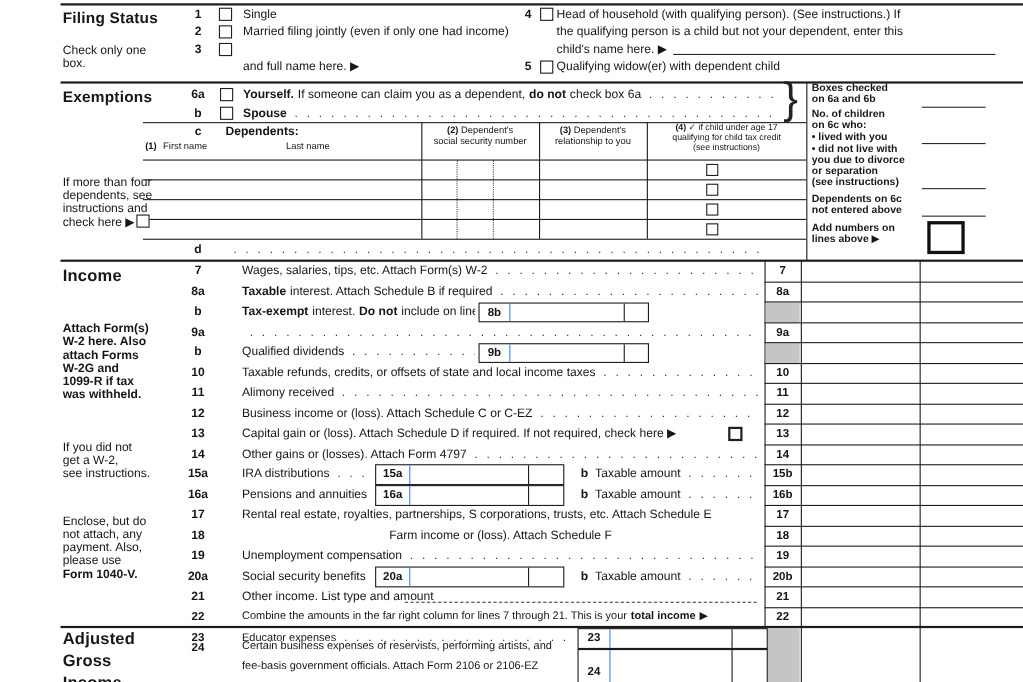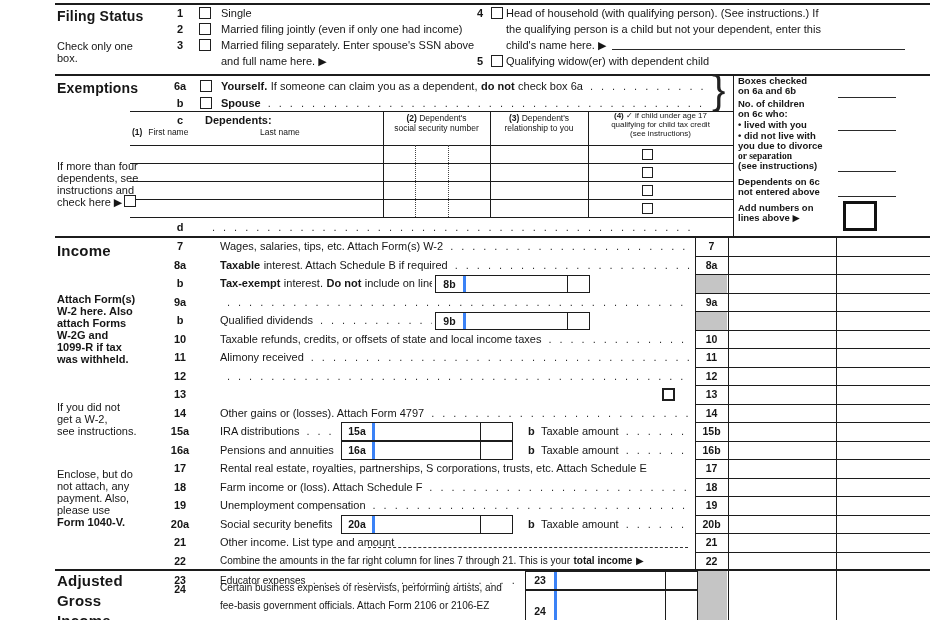--- a/index.html
+++ b/index.html
@@ -21,21 +21,21 @@
   .sp{margin-left:3.5px;}
   .dots{flex:1;overflow:hidden;white-space:nowrap;letter-spacing:8px;color:#2e2e2e;margin-left:7px;font-size:11px;}
   .cb{position:absolute;width:11px;height:11px;border:1px solid #1f1f1f;background:#fff;box-sizing:border-box;}
   .cb12{width:12px;height:12px;}
   .cb-bold{width:13px;height:13px;border-width:2px;}
   .ncell{position:absolute;left:696px;width:31px;height:18.5px;line-height:18.5px;text-align:center;
          font-weight:bold;font-size:10.5px;}
   .gcell{position:absolute;left:696px;width:31px;background:#c5c5c5;}
   .afield{position:absolute;left:729px;width:106px;height:17px;}
   .midbox{position:absolute;border:1px solid #1c1c1c;background:#fff;box-sizing:border-box;}
-  .mb-num{position:absolute;left:0;top:0;bottom:0;border-right:3px solid #3b82f6;text-align:center;
+  .mb-num{position:absolute;left:0;top:0;bottom:0;border-right:1px solid #3b82f6;text-align:center;
           font-weight:bold;font-size:10.5px;}
   .mb-amt{position:absolute;top:0;bottom:0;}
   .mb-tick{position:absolute;top:0;bottom:0;width:1px;background:#1c1c1c;}
   .sbl{position:absolute;left:738px;width:100px;font-size:9.5px;font-weight:bold;line-height:10px;white-space:nowrap;}
   .wline{position:absolute;height:1px;background:#2a2a2a;}
   .dashline{position:absolute;border-bottom:1.3px dashed #333;}
   .thdr{position:absolute;text-align:center;font-size:8.5px;line-height:9.5px;}
   .dep-row{position:absolute;left:131px;width:600px;height:17px;}
   .brace{position:absolute;font-size:40px;font-weight:300;color:#222;line-height:36px;}
   .small10{font-size:10px;}
@@ -61,21 +61,20 @@
   <div class="cb cb12" style="left:199px;top:7px;"></div>
 
   <div class="row" style="top:21px;height:16px;line-height:16px;">
     <span class="lnum">2</span>
     <span class="abs" style="left:221px;">Married filing jointly (even if only one had income)</span>
   </div>
   <div class="cb cb12" style="left:199px;top:23px;"></div>
 
   <div class="row" style="top:37px;height:16px;line-height:16px;">
     <span class="lnum">3</span>
-    <span class="abs" style="left:221px;">Married filing separately. Enter spouse's SSN above</span>
   </div>
   <div class="cb cb12" style="left:199px;top:39px;"></div>
   <div class="row" style="top:53px;height:16px;line-height:16px;">
     <span class="abs" style="left:221px;">and full name here. ▶</span>
   </div>
 
   <div class="row" style="top:5px;height:16px;line-height:16px;">
     <span class="abs b" style="left:470px;width:20px;text-align:center;">4</span>
     <span class="abs" style="left:506px;">Head of household (with qualifying person). (See instructions.) If</span>
   </div>
@@ -179,21 +178,21 @@
     </div>
   </div>
 
   <div class="sbl" style="top:76px;">Boxes checked</div>
   <div class="sbl" style="top:86px;">on 6a and 6b</div>
   <div class="sbl" style="top:99px;">No. of children</div>
   <div class="sbl" style="top:109px;">on 6c who:</div>
   <div class="sbl" style="top:120px;">• lived with you</div>
   <div class="sbl" style="top:131px;">• did not live with</div>
   <div class="sbl" style="top:141px;">you due to divorce</div>
-  <div class="sbl" style="top:151px;font-family:Liberation Serif, serif;">or separation</div>
+  <div class="sbl" style="top:151px;">or separation</div>
   <div class="sbl" style="top:161px;">(see instructions)</div>
   <div class="sbl" style="top:177px;">Dependents on 6c</div>
   <div class="sbl" style="top:187px;">not entered above</div>
   <div class="sbl" style="top:203px;">Add numbers on</div>
   <div class="sbl" style="top:213px;">lines above ▶</div>
   <div class="wline" style="left:838px;top:97px;width:58px;"></div>
   <div class="wline" style="left:838px;top:130px;width:58px;"></div>
   <div class="wline" style="left:838px;top:171px;width:58px;"></div>
   <div class="wline" style="left:838px;top:196px;width:58px;"></div>
   <div class="abs" style="left:843px;top:201px;width:34px;height:30px;border:3px solid #111;background:#fff;box-sizing:border-box;"></div>
@@ -313,28 +312,32 @@
       <span>Alimony received</span>
       <span class="dots">........................................................................................................................</span>
     </div>
   </div>
   <span class="ncell" style="top:348px;">11</span>
   <div class="afield" style="top:349px;"></div>
 
   <div class="row" style="top:366.5px;">
     <span class="lnum">12</span>
     <div class="fill" style="left:220px;width:470px;">
+      <span>Business income or (loss). Attach Schedule C or C-EZ</span>
       <span class="dots">........................................................................................................................</span>
     </div>
   </div>
   <span class="ncell" style="top:366.5px;">12</span>
   <div class="afield" style="top:367.5px;"></div>
 
   <div class="row" style="top:385px;">
     <span class="lnum">13</span>
+    <div class="fill" style="left:220px;width:440px;">
+      <span>Capital gain or (loss). Attach Schedule D if required. If not required, check here ▶</span>
+    </div>
   </div>
   <div class="cb cb-bold" style="left:662px;top:387.5px;"></div>
   <span class="ncell" style="top:385px;">13</span>
   <div class="afield" style="top:386px;"></div>
 
   <div class="row" style="top:403.5px;">
     <span class="lnum">14</span>
     <div class="fill" style="left:220px;width:470px;">
       <span>Other gains or (losses). Attach Form 4797</span>
       <span class="dots">........................................................................................................................</span>
@@ -386,21 +389,21 @@
     <span class="lnum">17</span>
     <div class="fill" style="left:220px;width:470px;text-align:center;">
       <span>Rental real estate, royalties, partnerships, S corporations, trusts, etc. Attach Schedule E</span>
     </div>
   </div>
   <span class="ncell" style="top:459px;">17</span>
   <div class="afield" style="top:460px;"></div>
 
   <div class="row" style="top:477.5px;">
     <span class="lnum">18</span>
-    <div class="fill" style="left:220px;width:470px;">
+    <div class="fill" style="left:220px;width:470px;flex-direction:column;">
       <span>Farm income or (loss). Attach Schedule F</span>
       <span class="dots">........................................................................................................................</span>
     </div>
   </div>
   <span class="ncell" style="top:477.5px;">18</span>
   <div class="afield" style="top:478.5px;"></div>
 
   <div class="row" style="top:496px;">
     <span class="lnum">19</span>
     <div class="fill" style="left:220px;width:470px;">

